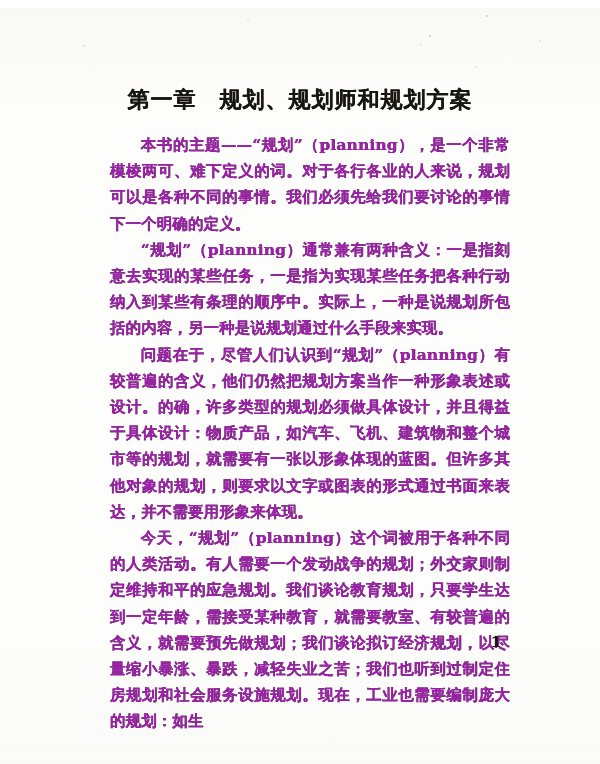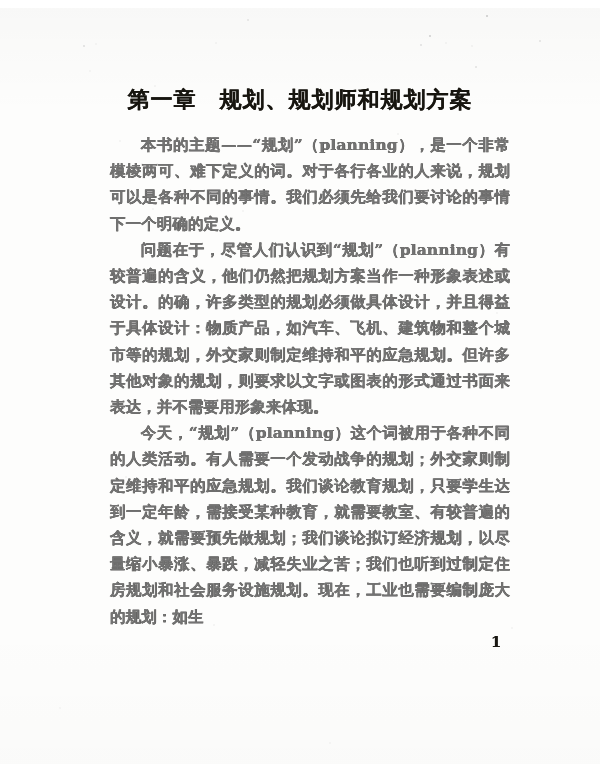--- a/index.html
+++ b/index.html
@@ -79,21 +79,21 @@
     top: 124px;
     left: 110px;
     width: 400px;
   }
 
   .para {
     font-family: "DejaVu Serif", serif;
     font-weight: bold;
     font-size: 15.4px;
     line-height: 26.2px;
-    color: #737373;
+    color: #a21caf;
     text-align: justify;
     text-justify: inter-character;
     text-indent: 2em;
     margin: 0 0 0 0;
     letter-spacing: 0.2px;
     -webkit-font-smoothing: none;
     text-shadow: 0.3px 0 0 rgba(22,20,16,0.75), -0.25px 0.2px 0 rgba(22,20,16,0.4);
   }
 
   .page-number {
@@ -128,19 +128,20 @@
 
 <div class="page">
 
   <div class="scan-tone"></div>
   <div class="scan-noise"></div>
 
   <div class="chapter-title">第一章　规划、规划师和规划方案</div>
 
   <div class="body-text">
     <p class="para">本书的主题——“规划”（planning），是一个非常模棱两可、难下定义的词。对于各行各业的人来说，规划可以是各种不同的事情。我们必须先给我们要讨论的事情下一个明确的定义。</p>
-    <p class="para">问题在于，尽管人们认识到“规划”（planning）有较普遍的含义，他们仍然把规划方案当作一种形象表述或设计。的确，许多类型的规划必须做具体设计，并且得益于具体设计：物质产品，如汽车、飞机、建筑物和整个城市等的规划，外交家则制定维持和平的应急规划。但许多其他对象的规划，则要求以文字或图表的形式通过书面来表达，并不需要用形象来体现。</p>
+    <p class="para">“规划”（planning）通常兼有两种含义：一是指刻意去实现的某些任务，一是指为实现某些任务把各种行动纳入到某些有条理的顺序中。实际上，一种是说规划所包括的内容，另一种是说规划通过什么手段来实现。</p>
+    <p class="para">问题在于，尽管人们认识到“规划”（planning）有较普遍的含义，他们仍然把规划方案当作一种形象表述或设计。的确，许多类型的规划必须做具体设计，并且得益于具体设计：物质产品，如汽车、飞机、建筑物和整个城市等的规划，就需要有一张以形象体现的蓝图。但许多其他对象的规划，则要求以文字或图表的形式通过书面来表达，并不需要用形象来体现。</p>
     <p class="para">今天，“规划”（planning）这个词被用于各种不同的人类活动。有人需要一个发动战争的规划；外交家则制定维持和平的应急规划。我们谈论教育规划，只要学生达到一定年龄，需接受某种教育，就需要教室、有较普遍的含义，就需要预先做规划；我们谈论拟订经济规划，以尽量缩小暴涨、暴跌，减轻失业之苦；我们也听到过制定住房规划和社会服务设施规划。现在，工业也需要编制庞大的规划：如生</p>
   </div>
 
   <div class="page-number">1</div>
 
 </div>
 
 </body></html>

